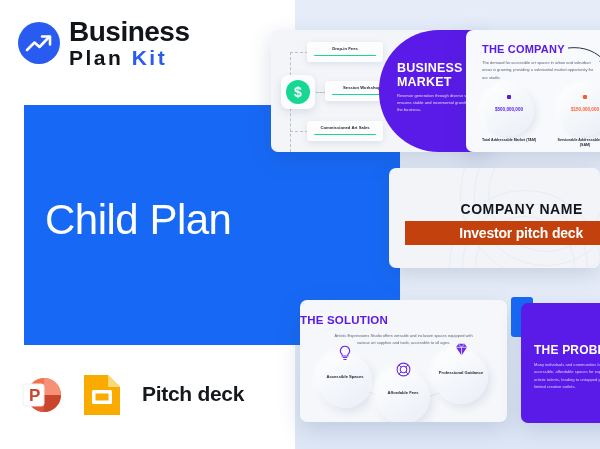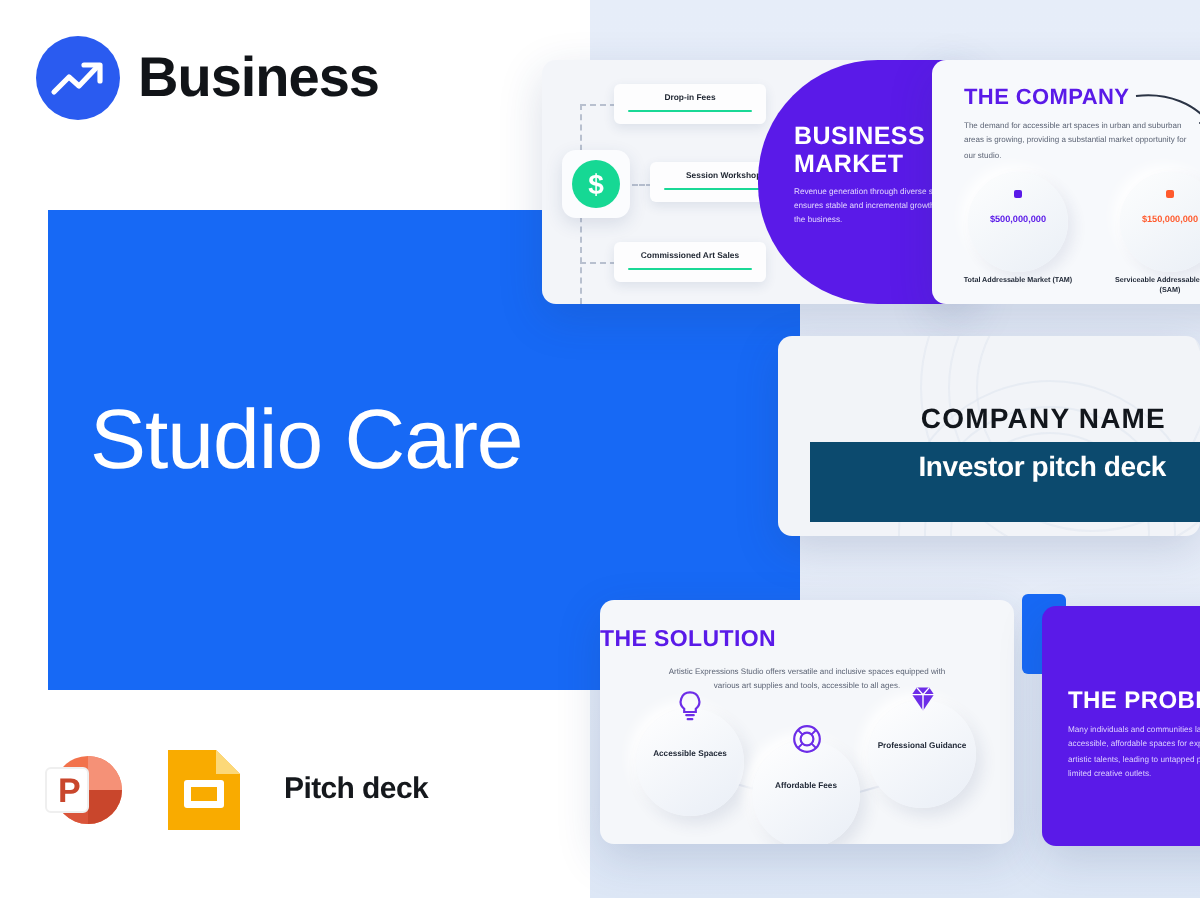--- a/index.html
+++ b/index.html
@@ -45,21 +45,21 @@
     position:absolute;left:45px;top:196px;
     font-size:42px;color:#ffffff;font-weight:normal;letter-spacing:-0.5px;
     white-space:nowrap;
   }
 
   
   .footer-icons{position:absolute;left:18px;top:370px;display:flex;align-items:center;gap:14px;}
   .ppt-icon{position:relative;width:48px;height:48px;flex:0 0 auto;}
   .gs-icon{position:relative;width:46px;height:46px;flex:0 0 auto;}
   .footer-label{
-    font-size:15px;font-weight:bold;color:#15181c;letter-spacing:-0.3px;margin-left:2px;
+    font-size:21px;font-weight:bold;color:#15181c;letter-spacing:-0.3px;margin-left:2px;
   }
 
   
   .slide{
     position:absolute;background:#f3f5f9;border-radius:7px;
     box-shadow:0 7px 22px rgba(38,60,110,.17);
     overflow:hidden;
   }
 
   
@@ -121,21 +121,21 @@
   .mkt-val{position:absolute;top:21px;left:0;width:100%;text-align:center;font-size:4.6px;font-weight:bold;}
   .mkt-cap{position:absolute;top:52px;left:-7px;width:64px;text-align:center;font-size:3.6px;font-weight:bold;color:#222a38;line-height:1.5;}
 
   
   .s-pitch{left:389px;top:168px;width:211px;height:100px;background:#f2f4f8;}
   .pitch-company{
     position:absolute;right:17px;top:33px;color:#12161c;font-size:14px;font-weight:bold;
     letter-spacing:.6px;
   }
   .pitch-bar{
-    position:absolute;left:16px;right:0;top:53px;height:40px;background:#0c4a6e;
+    position:absolute;left:16px;right:0;top:53px;height:24px;background:#c2410c;
   }
   .pitch-bar span{
     position:absolute;right:17px;top:4px;color:#ffffff;font-size:14px;font-weight:bold;
     letter-spacing:-0.2px;
   }
   .pitch-rings{position:absolute;right:-30px;top:-60px;width:170px;height:170px;opacity:.5;}
   .pitch-rings2{position:absolute;left:60px;bottom:-72px;width:150px;height:150px;opacity:.55;}
   .ring{position:absolute;border-radius:50%;border:1px solid #dfe5ef;}
 
   
@@ -190,24 +190,25 @@
 
   <div class="logo">
     <div class="logo-mark">
       <svg width="42" height="42" viewBox="0 0 42 42">
         <path d="M9 28 L16.5 20.5 L21.5 25 L31 15" stroke="#ffffff" stroke-width="2.6" fill="none" stroke-linecap="round" stroke-linejoin="round"></path>
         <path d="M24 14.5 L32 14.5 L32 22.5" stroke="#ffffff" stroke-width="2.6" fill="none" stroke-linecap="round" stroke-linejoin="round"></path>
       </svg>
     </div>
     <div class="logo-text">
       <div class="logo-l1">Business</div>
-    </div>
-  </div>
-
-  <div class="main-title">Studio Care</div>
+      <div class="logo-l2"><span>Plan </span><span class="kit">Kit</span></div>
+    </div>
+  </div>
+
+  <div class="main-title">Child Plan</div>
 
   <div class="footer-icons">
     <div class="ppt-icon">
       <svg width="48" height="48" viewBox="0 0 48 48">
         <circle cx="26" cy="25" r="17" fill="#f2724b"></circle>
         <path d="M26 8 A17 17 0 0 1 43 25 L26 25 Z" fill="#f59177"></path>
         <path d="M26 25 L43 25 A17 17 0 0 1 26 42 Z" fill="#c9462c"></path>
         <path d="M26 25 L26 42 A17 17 0 0 1 9 25 Z" fill="#d9543a"></path>
         <rect x="5" y="14" width="21" height="22" rx="2.5" fill="#ffffff" stroke="#efefef" stroke-width="1"></rect>
         <text x="11" y="31" font-family="Liberation Sans, sans-serif" font-size="17" font-weight="bold" fill="#c9462c">P</text>

